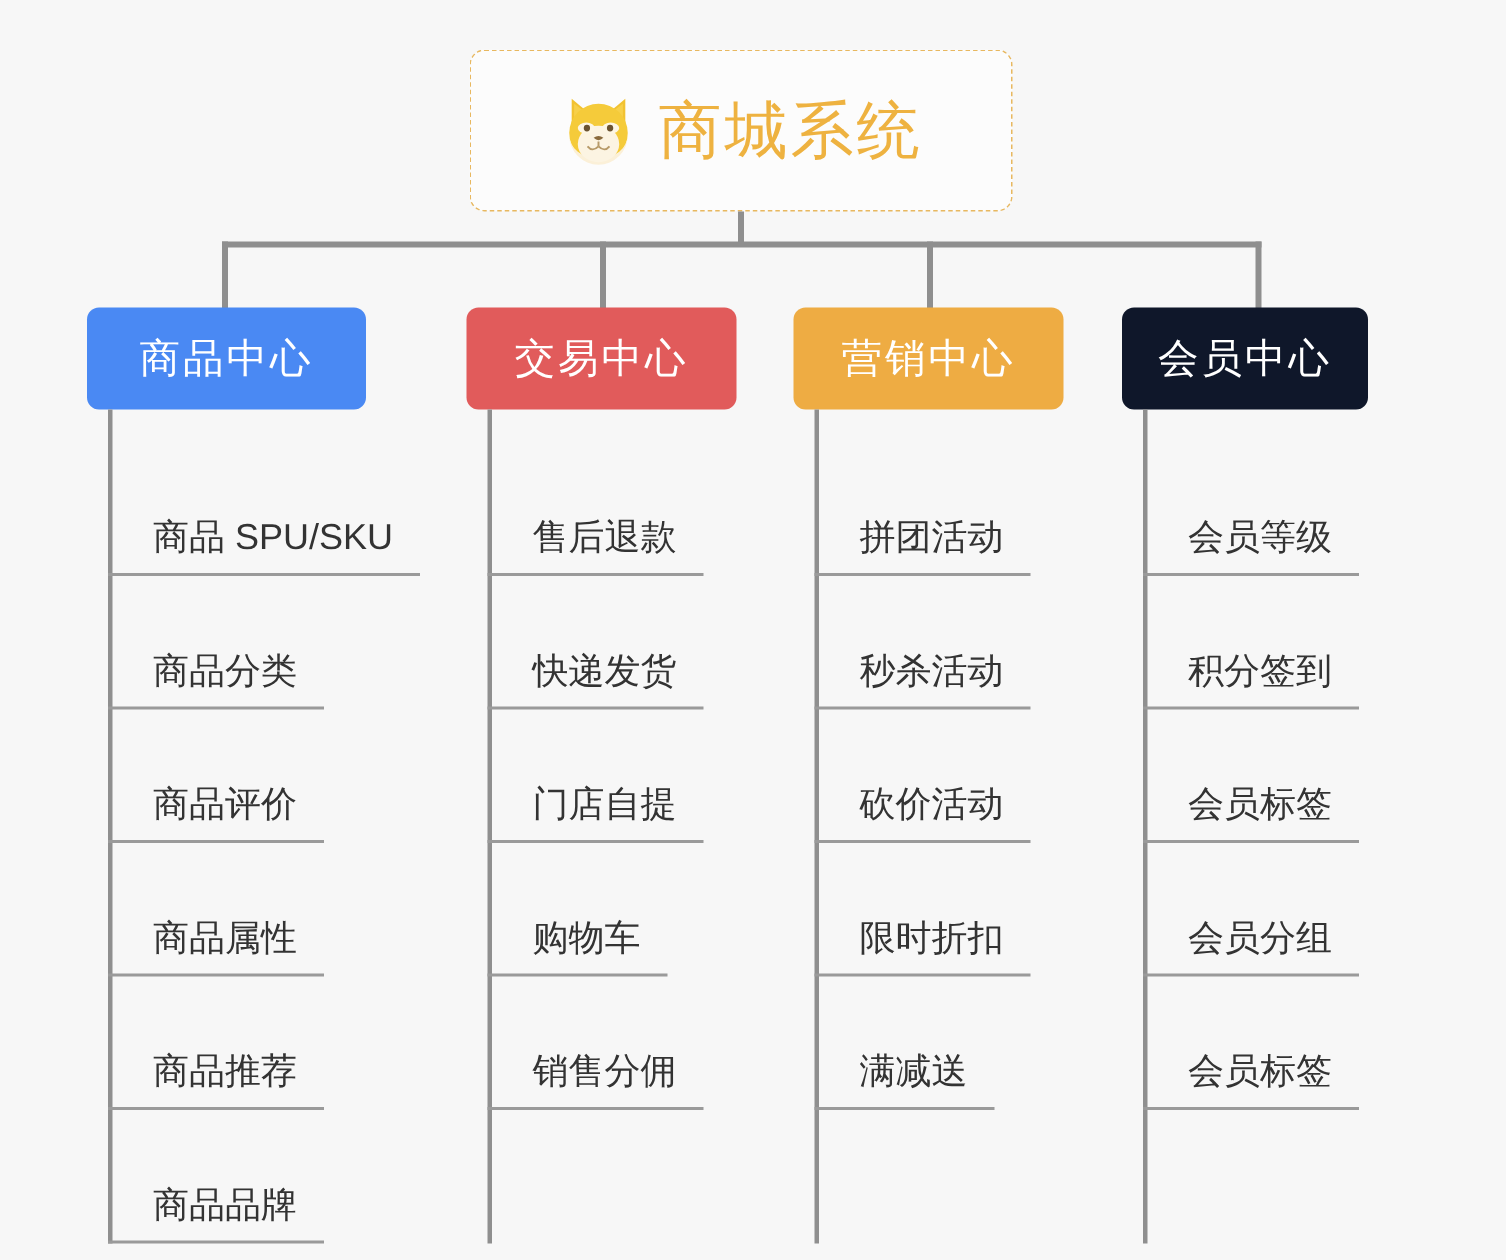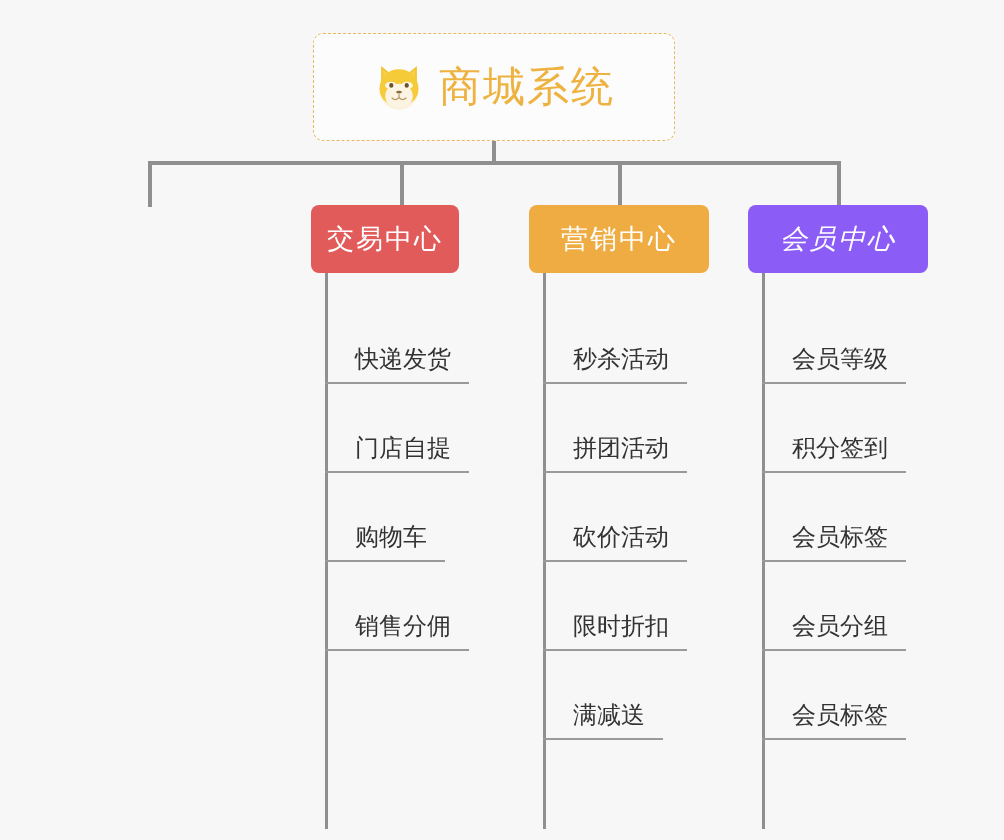--- a/index.html
+++ b/index.html
@@ -134,27 +134,56 @@
     <span class="root-title" style="color: rgb(238, 178, 64);">商城系统</span>
   </div>
 
   <div class="conn conn-v" style="left: 492px; top: 141px; height: 22px; background: rgb(143, 143, 143);"></div>
   <div class="conn conn-h" style="left: 148px; top: 161px; width: 693px; background: rgb(143, 143, 143);"></div>
   <div class="conn conn-v" style="left: 148px; top: 161px; height: 46px; background: rgb(143, 143, 143);"></div>
   <div class="conn conn-v" style="left: 400px; top: 161px; height: 46px; background: rgb(143, 143, 143);"></div>
   <div class="conn conn-v" style="left: 618px; top: 161px; height: 46px; background: rgb(143, 143, 143);"></div>
   <div class="conn conn-v" style="left: 837px; top: 161px; height: 46px; background: rgb(143, 143, 143);"></div>
 
+  <div class="column" style="left:58px; width:186px;">
+    <div class="cat-box" style="width: 186px; background: rgb(74, 137, 243);">
+      <span>商品中心</span>
+    </div>
+    <div class="leaf-tree">
+      <div class="spine" style="background: rgb(143, 143, 143); height: 556px;"></div>
+      <div class="leaf">
+          <span class="leaf-inner">商品 SPU/SKU</span>
+        </div>
+      <div class="leaf">
+          <span class="leaf-inner">商品分类</span>
+        </div>
+      <div class="leaf">
+          <span class="leaf-inner">商品评价</span>
+        </div>
+      <div class="leaf">
+          <span class="leaf-inner">商品属性</span>
+        </div>
+      <div class="leaf">
+          <span class="leaf-inner">商品推荐</span>
+        </div>
+      <div class="leaf">
+          <span class="leaf-inner">商品品牌</span>
+        </div>
+    </div>
+  </div>
 
   <div class="column" style="left:311px; width:180px;">
-    <div class="cat-box" style="width: 148px; background: rgb(225, 91, 91);">
+    <div class="cat-box" style="width: 180px; background: rgb(225, 91, 91);">
       <span>交易中心</span>
     </div>
     <div class="leaf-tree">
       <div class="spine" style="background: rgb(143, 143, 143); height: 556px;"></div>
+      <div class="leaf">
+          <span class="leaf-inner">售后退款</span>
+        </div>
       <div class="leaf">
           <span class="leaf-inner">快递发货</span>
         </div>
       <div class="leaf">
           <span class="leaf-inner">门店自提</span>
         </div>
       <div class="leaf">
           <span class="leaf-inner">购物车</span>
         </div>
       <div class="leaf">
@@ -163,39 +192,39 @@
     </div>
   </div>
 
   <div class="column" style="left:529px; width:180px;">
     <div class="cat-box" style="width: 180px; background: rgb(238, 172, 67); text-align: right;">
       <span>营销中心</span>
     </div>
     <div class="leaf-tree">
       <div class="spine" style="background: rgb(143, 143, 143); height: 556px;"></div>
       <div class="leaf">
+          <span class="leaf-inner">拼团活动</span>
+        </div>
+      <div class="leaf">
           <span class="leaf-inner">秒杀活动</span>
         </div>
       <div class="leaf">
-          <span class="leaf-inner">拼团活动</span>
-        </div>
-      <div class="leaf">
           <span class="leaf-inner">砍价活动</span>
         </div>
       <div class="leaf">
           <span class="leaf-inner">限时折扣</span>
         </div>
       <div class="leaf">
           <span class="leaf-inner">满减送</span>
         </div>
     </div>
   </div>
 
   <div class="column" style="left:748px; width:180px;">
-    <div class="cat-box" style="width: 180px; background: #8b5cf6; font-style: italic;">
+    <div class="cat-box" style="width: 164px; background: #0f172a;">
       <span>会员中心</span>
     </div>
     <div class="leaf-tree">
       <div class="spine" style="background: rgb(143, 143, 143); height: 556px;"></div>
       <div class="leaf">
           <span class="leaf-inner">会员等级</span>
         </div>
       <div class="leaf">
           <span class="leaf-inner">积分签到</span>
         </div>

